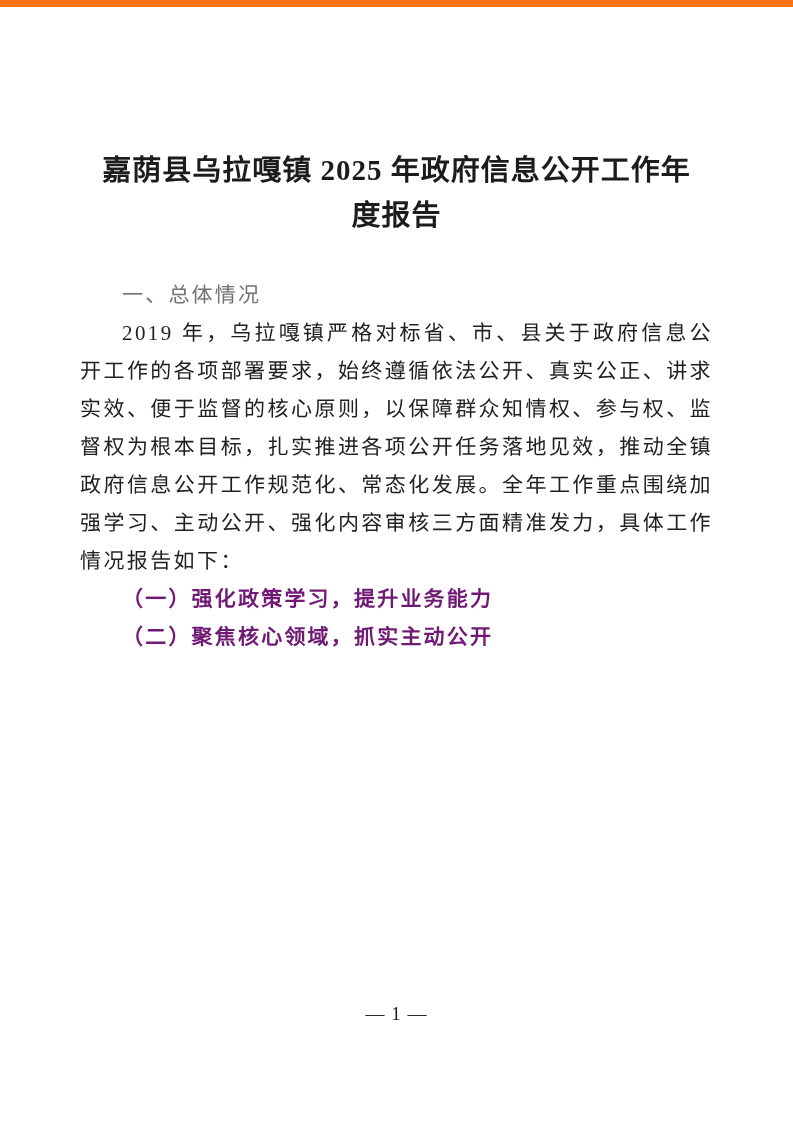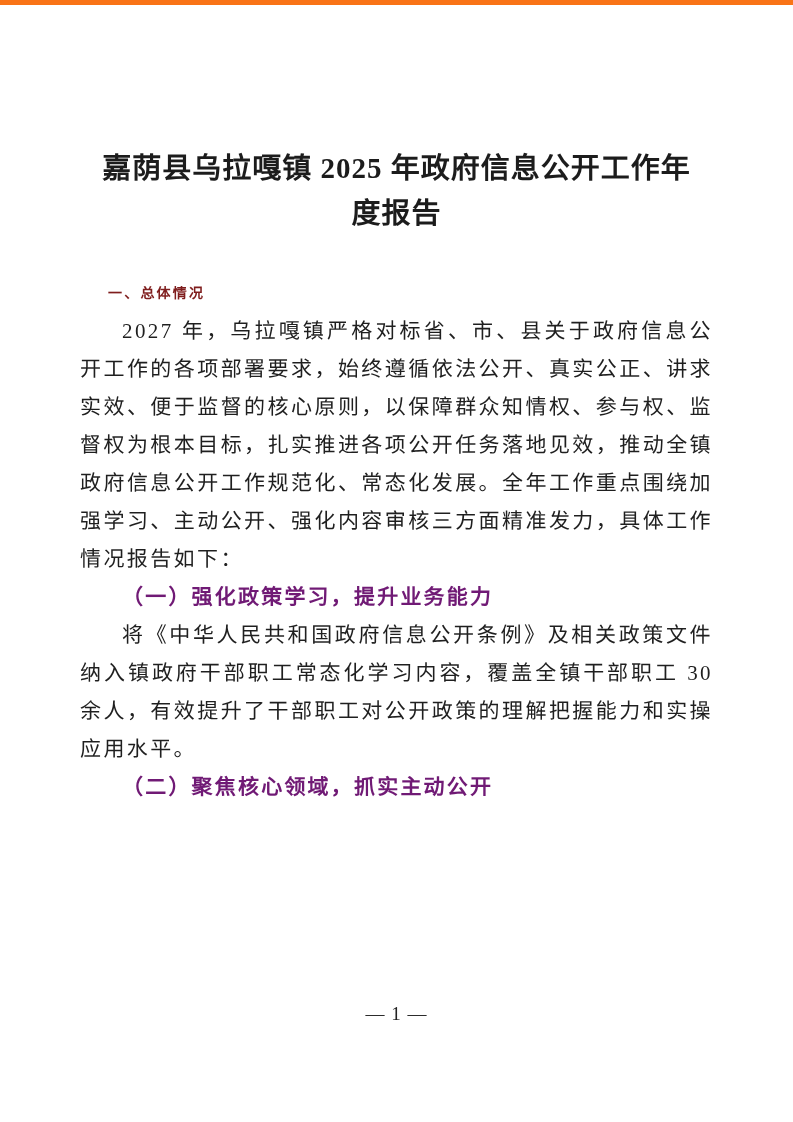--- a/index.html
+++ b/index.html
@@ -6,21 +6,21 @@
     margin: 0;
     padding: 0;
     background: #ffffff;
   }
   .page {
     position: relative;
     width: 793px;
     height: 1122px;
     margin: 0 auto;
     background: #ffffff;
-    border-top: 5px solid #f97316;
+    border-top: 7px solid #f97316;
     box-sizing: border-box;
     overflow: hidden;
     color: #1a1a1a;
     font-family: "Liberation Serif", "DejaVu Serif", serif;
   }
   .content {
     position: absolute;
     left: 80px;
     top: 141px;
     width: 633px;
@@ -30,26 +30,26 @@
     font-size: 29px;
     font-weight: bold;
     line-height: 45px;
     text-align: center;
     letter-spacing: 1px;
     color: #1c1c1c;
     font-family: "Liberation Serif", "DejaVu Serif", serif;
   }
   .block { margin: 0; }
   .section-heading {
-    font-size: 14px;
-    font-weight: bold;
+    font-size: 21px;
+    font-weight: normal;
     line-height: 38px;
     text-indent: 2em;
     letter-spacing: 2.2px;
-    color: #7f1d1d;
+    color: #737373;
     font-family: "Liberation Sans", "DejaVu Sans", sans-serif;
   }
   .sub-heading {
     font-size: 21px;
     font-weight: bold;
     line-height: 38px;
     text-indent: 2em;
     letter-spacing: 2.2px;
     color: #701a75;
     font-family: "Liberation Serif", "DejaVu Serif", serif;
@@ -84,25 +84,24 @@
 <div class="page">
   <div class="content">
 
     <h1 class="doc-title">
       <span>嘉荫县乌拉嘎镇 2025 年政府信息公开工作年</span><br>
       <span>度报告</span>
     </h1>
 
     <h2 class="block section-heading">一、总体情况</h2>
 
-    <p class="block paragraph">2027 年，乌拉嘎镇严格对标省、市、县关于政府信息公开工作的各项部署要求，始终遵循依法公开、真实公正、讲求实效、便于监督的核心原则，以保障群众知情权、参与权、监督权为根本目标，扎实推进各项公开任务落地见效，推动全镇政府信息公开工作规范化、常态化发展。全年工作重点围绕加强学习、主动公开、强化内容审核三方面精准发力，具体工作情况报告如下：</p>
+    <p class="block paragraph">2019 年，乌拉嘎镇严格对标省、市、县关于政府信息公开工作的各项部署要求，始终遵循依法公开、真实公正、讲求实效、便于监督的核心原则，以保障群众知情权、参与权、监督权为根本目标，扎实推进各项公开任务落地见效，推动全镇政府信息公开工作规范化、常态化发展。全年工作重点围绕加强学习、主动公开、强化内容审核三方面精准发力，具体工作情况报告如下：</p>
 
     <h3 class="block sub-heading">（一）强化政策学习，提升业务能力</h3>
 
-    <p class="block paragraph">将《中华人民共和国政府信息公开条例》及相关政策文件纳入镇政府干部职工常态化学习内容，覆盖全镇干部职工 30 余人，有效提升了干部职工对公开政策的理解把握能力和实操应用水平。</p>
 
     <h3 class="block sub-heading">（二）聚焦核心领域，抓实主动公开</h3>
 
 
   </div>
 
   <div class="page-number">— 1 —</div>
 </div>
 
 </body></html>

